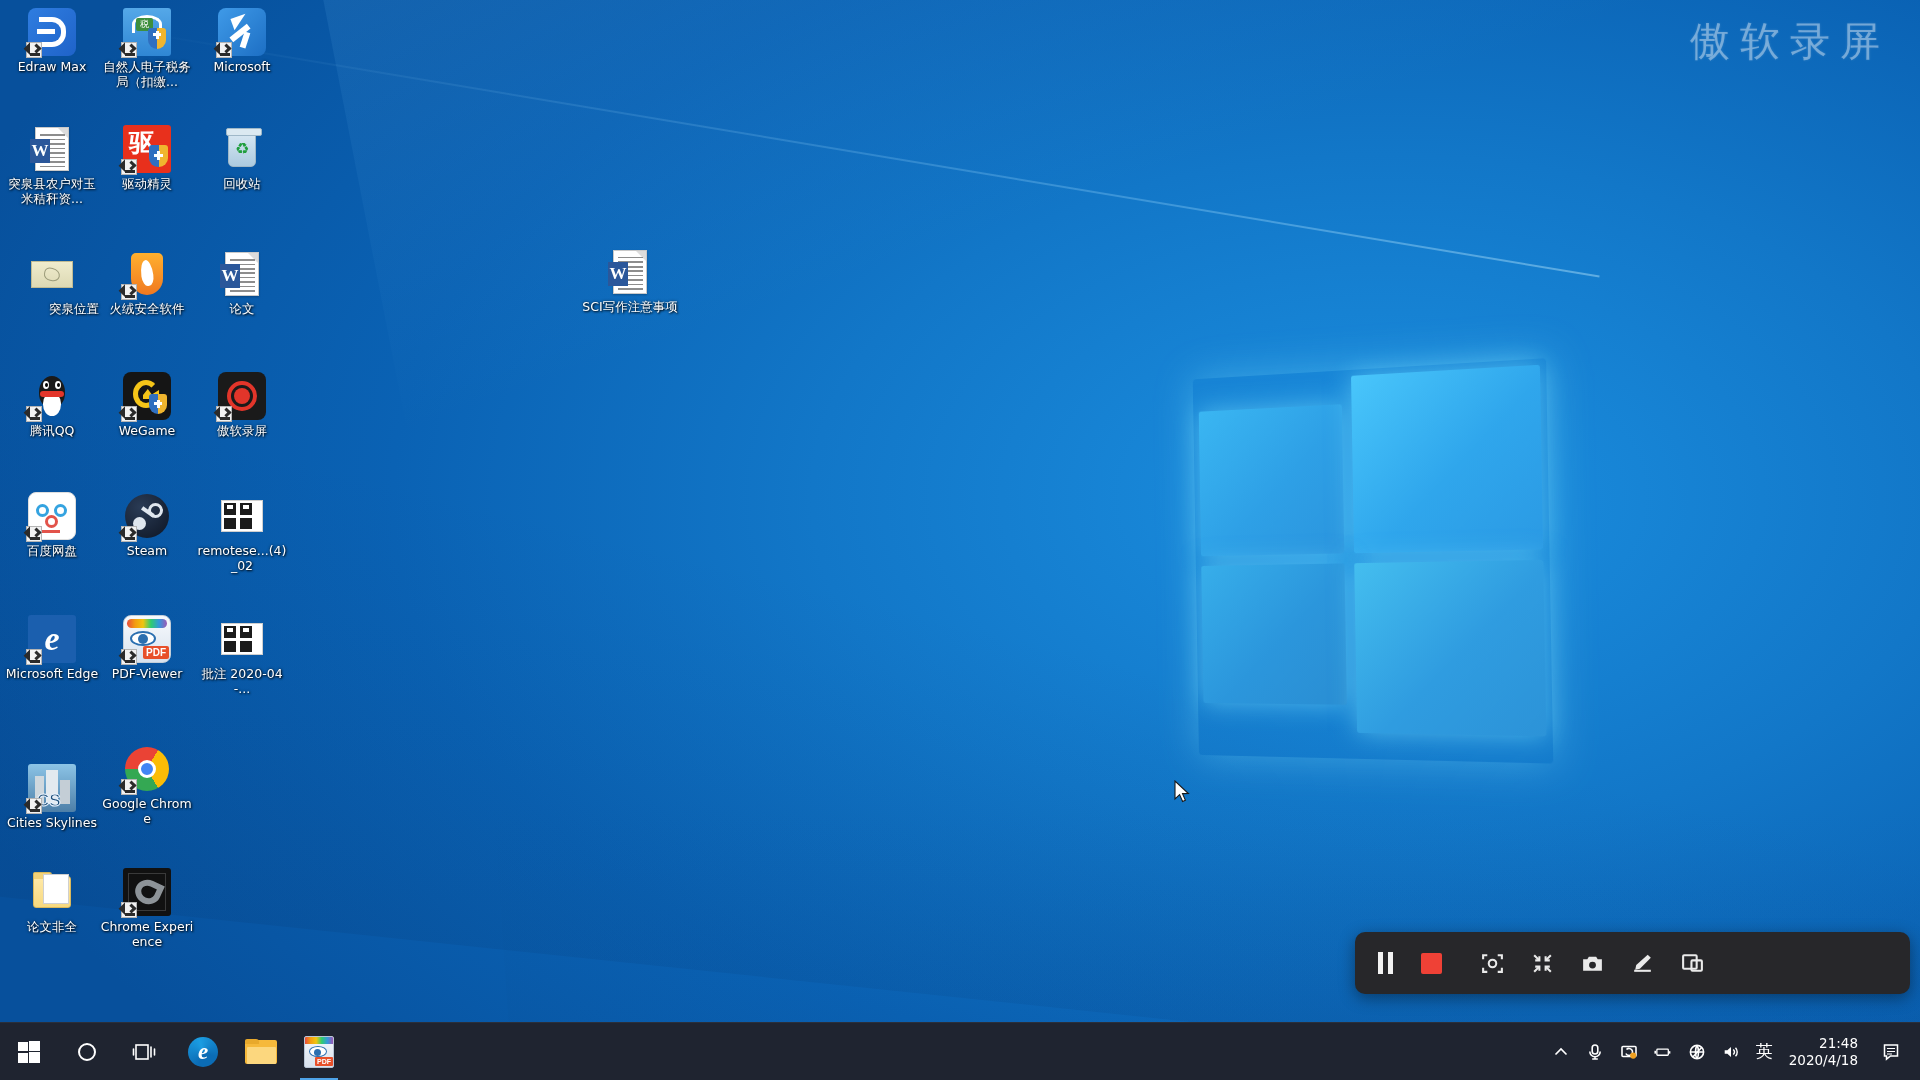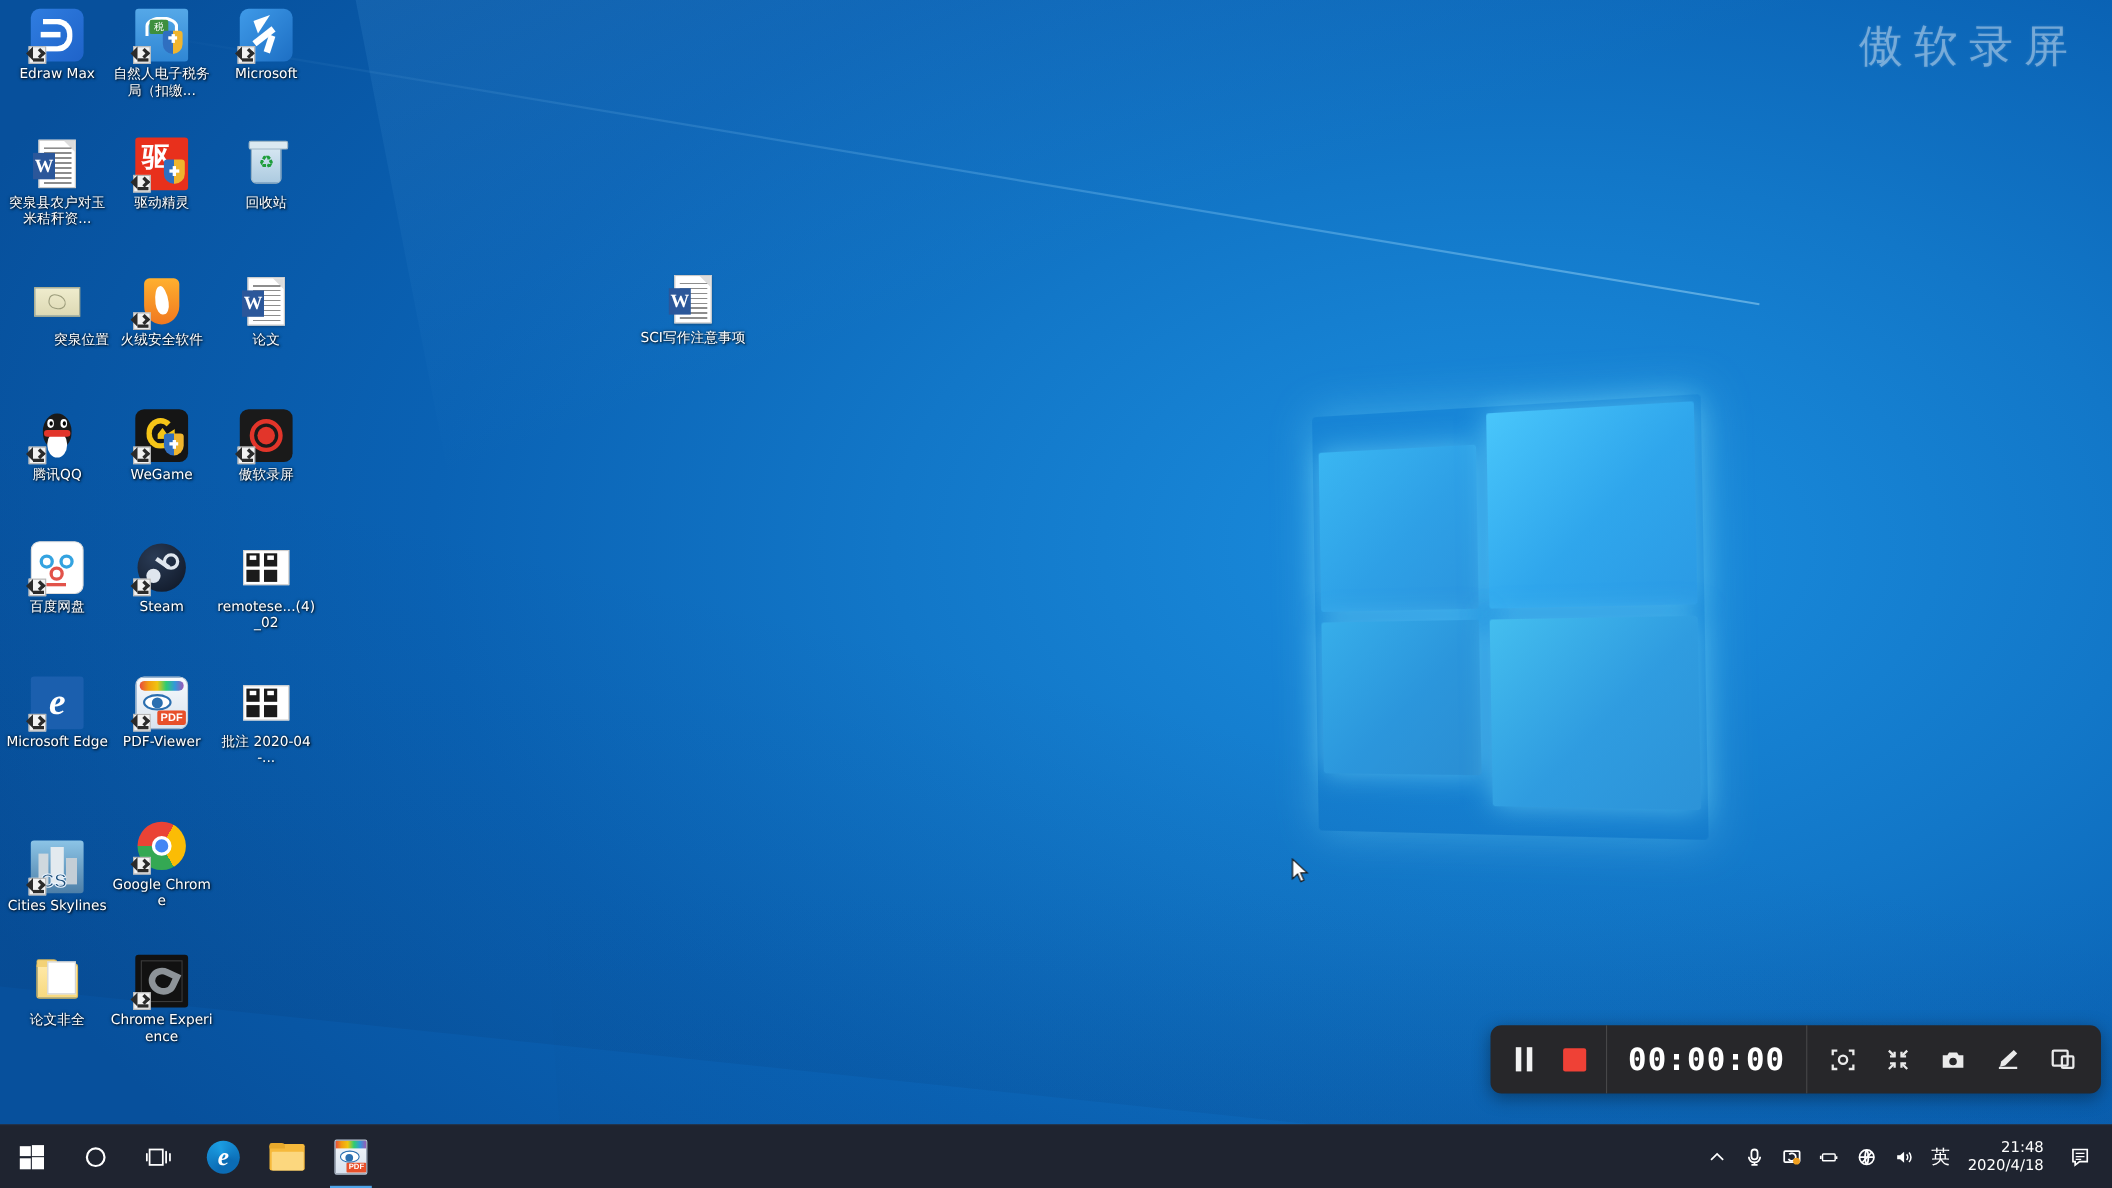--- a/index.html
+++ b/index.html
@@ -606,23 +606,20 @@
       <button class="rbtn">
         <span class="pause-ico">
             <span></span>
             <span></span>
           </span>
       </button>
       <button class="rbtn">
         <span class="stop-ico"></span>
       </button>
     </div>
-    <div class="grp" id="rec-mid">
-      <span id="rec-timer">00:00:00</span>
-    </div>
     <div class="grp" id="rec-right">
       <button class="rbtn">
         <svg class="rico" viewBox="0 0 24 24">
           <path d="M3 8V4h4M21 8V4h-4M3 16v4h4M21 16v4h-4"></path>
           <circle cx="12" cy="12" r="3.6"></circle>
         </svg>
       </button>
       <button class="rbtn">
         <svg class="rico" viewBox="0 0 24 24">
           <path d="M4 4l5 5M20 4l-5 5M4 20l5-5M20 20l-5-5"></path>

